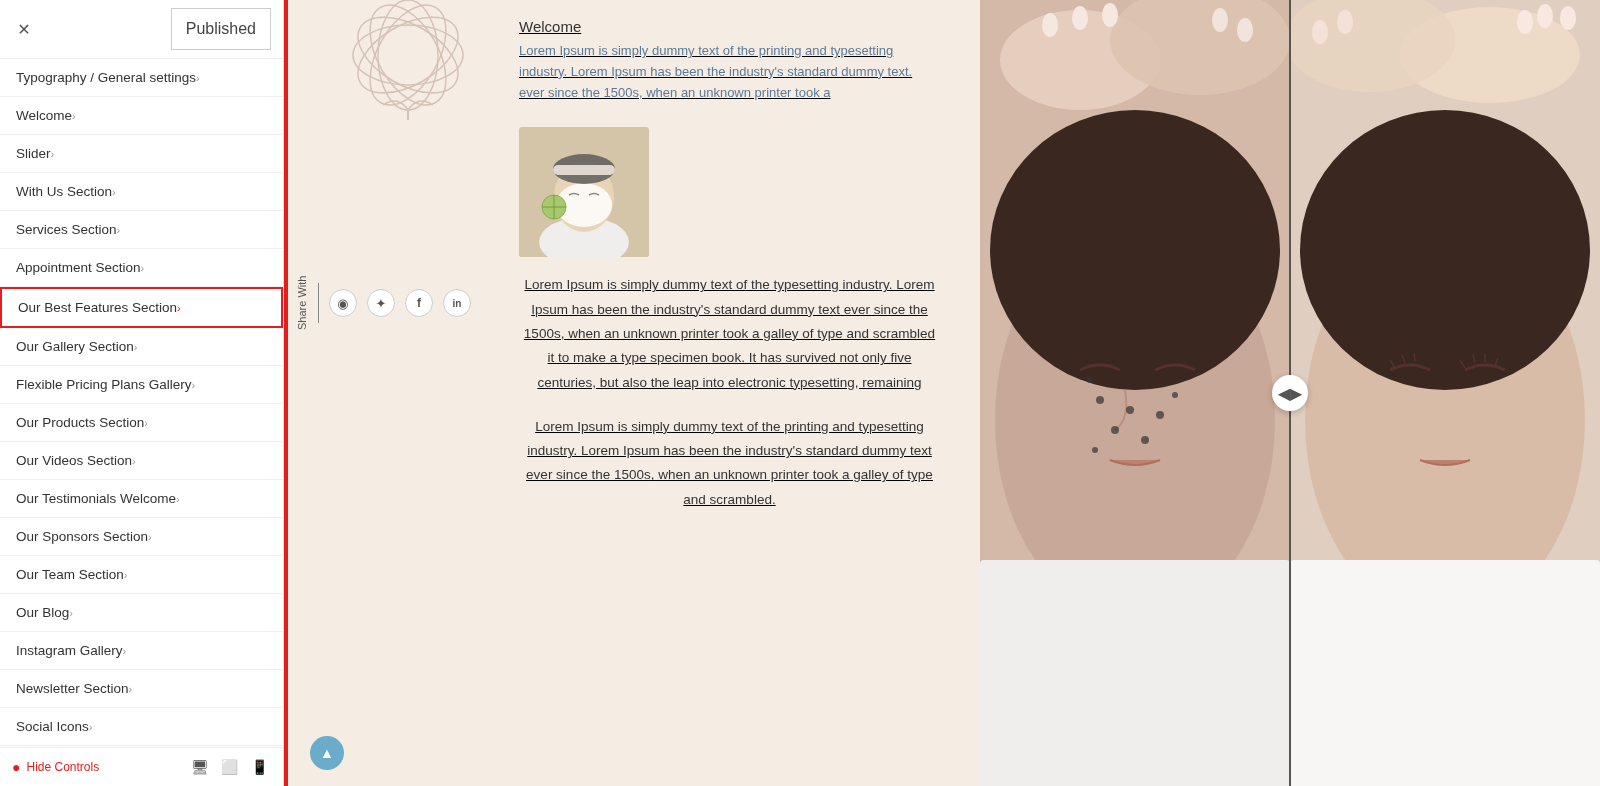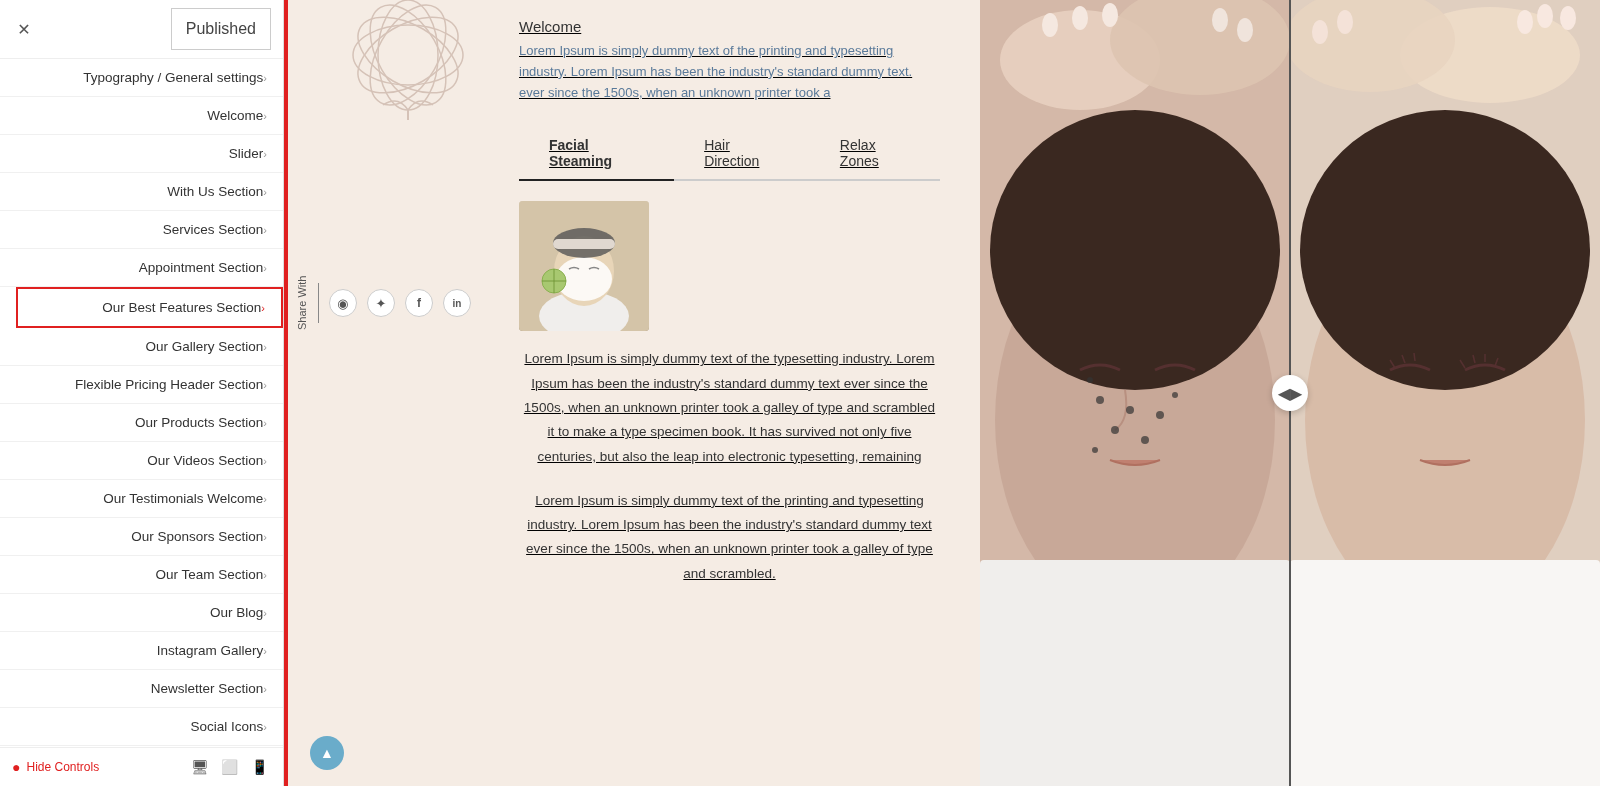--- a/index.html
+++ b/index.html
@@ -43,32 +43,31 @@
     #sidebar-items {
       flex: 1;
       overflow-y: auto;
       overflow-x: hidden;
     }
     #sidebar-items::-webkit-scrollbar { width: 6px; }
     #sidebar-items::-webkit-scrollbar-thumb { background: #ccc; border-radius: 3px; }
     .sidebar-item {
       display: flex;
       align-items: center;
-      justify-content: flex-end;
+      justify-content: flex-start;
       padding: 11px 16px;
       border-bottom: 1px solid #f0f0f0;
       cursor: pointer;
       font-size: 13.5px;
       color: #333;
     }
     .sidebar-item.active {
       border: 2px solid #e02020;
       color: #333;
       background: #fff;
-      margin-left: 16px;
     }
     .sidebar-item .chevron {
       font-size: 11px;
       color: #999;
     }
     .sidebar-item.active .chevron {
       color: #e02020;
     }
     #sidebar-footer {
       border-top: 1px solid #eee;
@@ -314,21 +313,21 @@
       </div>
       <div class="sidebar-item active">
         <span>Our Best Features Section</span>
         <span class="chevron">›</span>
       </div>
       <div class="sidebar-item">
         <span>Our Gallery Section</span>
         <span class="chevron">›</span>
       </div>
       <div class="sidebar-item">
-        <span>Flexible Pricing Header Section</span>
+        <span>Flexible Pricing Plans Gallery</span>
         <span class="chevron">›</span>
       </div>
       <div class="sidebar-item">
         <span>Our Products Section</span>
         <span class="chevron">›</span>
       </div>
       <div class="sidebar-item">
         <span>Our Videos Section</span>
         <span class="chevron">›</span>
       </div>
@@ -405,25 +404,20 @@
           <line x1="80" y1="120" x2="80" y2="130" stroke-width="2"></line>
           <path d="M55 115 Q70 105 80 120" stroke-width="1.5"></path>
           <path d="M105 115 Q90 105 80 120" stroke-width="1.5"></path>
         </g>
       </svg>
     </div>
 
     <div class="welcome-label">Welcome</div>
     <div class="intro-text">Lorem Ipsum is simply dummy text of the printing and typesetting industry. Lorem Ipsum has been the industry's standard dummy text. ever since the 1500s, when an unknown printer took a</div>
 
-    <div class="tabs-row">
-      <div class="tab-item active">Facial Steaming</div>
-      <div class="tab-item">Hair Direction</div>
-      <div class="tab-item">Relax Zones</div>
-    </div>
 
     <div class="feature-image">
       <div class="face-mask-figure">
         
         <svg width="130" height="130" viewBox="0 0 130 130">
 
           <rect width="130" height="130" fill="#d4c4a8"></rect>
 
           <ellipse cx="65" cy="115" rx="45" ry="25" fill="#f0eeec"></ellipse>
 

